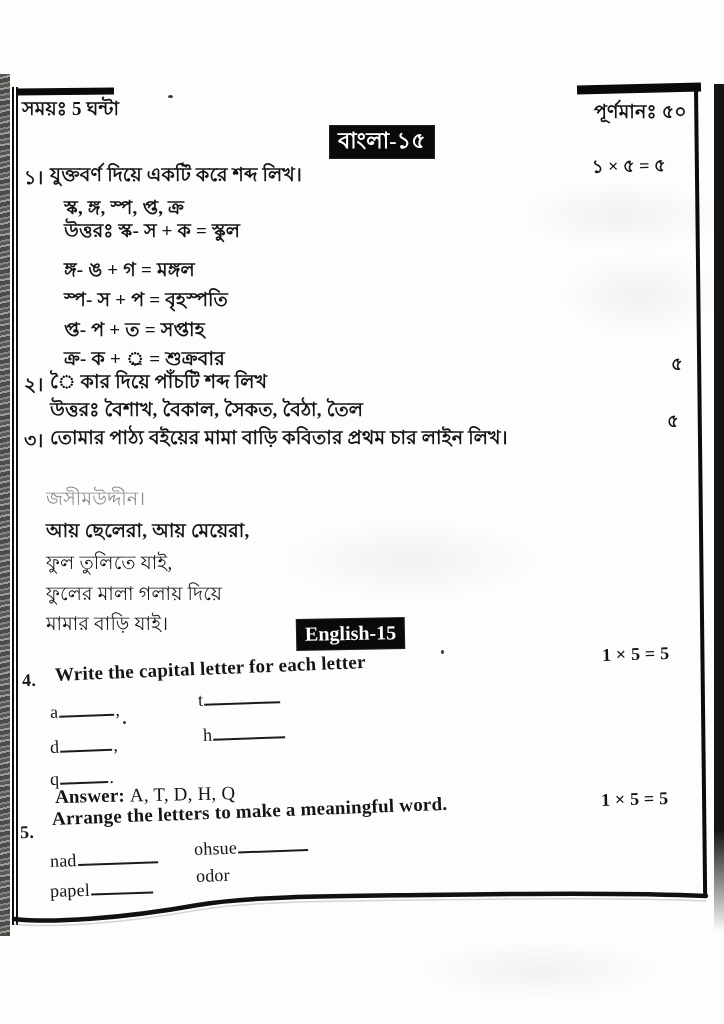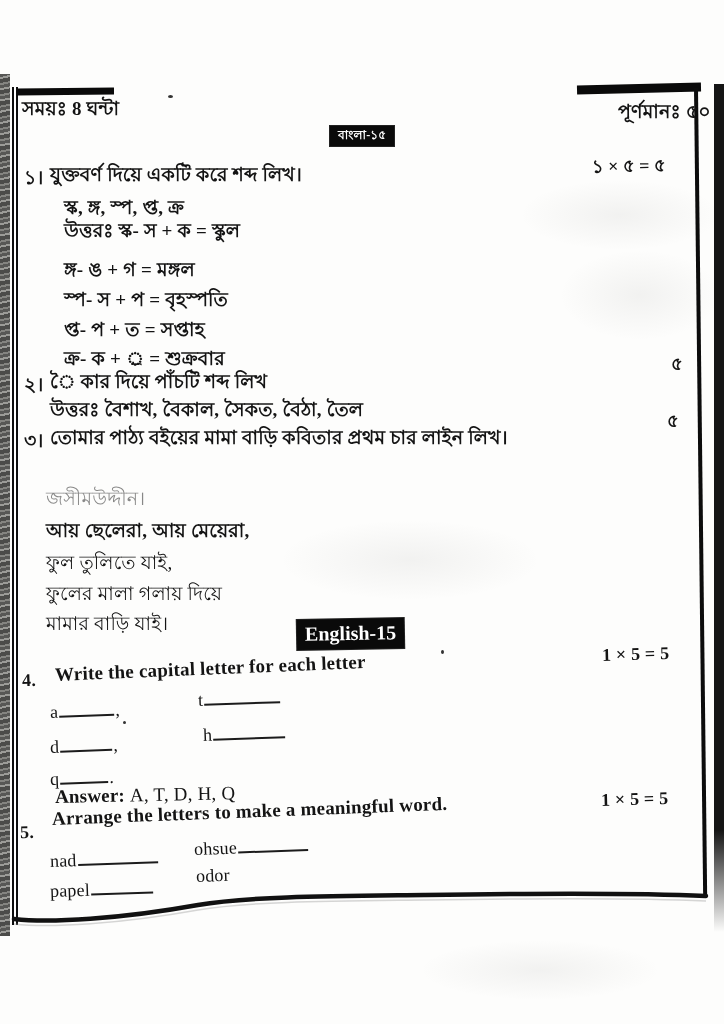--- a/index.html
+++ b/index.html
@@ -75,24 +75,24 @@
   <div class="topbar-left"></div>
   <div class="topbar-right"></div>
   <div class="right-rule"></div>
   <div class="right-edge"></div>
 
   <svg class="bottom-curl" viewBox="0 0 724 80">
     <path d="M 14 49 C 50 53, 120 49, 198 35 C 250 26, 340 26, 424 25 C 490 24, 620 22, 706 26" fill="none" stroke="#111" stroke-width="4.5" stroke-linecap="round"></path>
     <path d="M 14 54 C 50 58, 120 54, 198 40 C 250 31, 340 31, 424 30 C 490 29, 620 27, 706 31" fill="none" stroke="#999" stroke-width="1.5" opacity=".4"></path>
   </svg>
 
-  <span class="t bn bn-b" style="left:22px;top:94px;">সময়ঃ 8 ঘন্টা</span>
-  <span class="t bn bn-b" style="left:594px;top:97px;margin-left:24px;">পূর্ণমানঃ ৫০</span>
+  <span class="t bn bn-b" style="left:22px;top:94px;">সময়ঃ 5 ঘন্টা</span>
+  <span class="t bn bn-b" style="left:594px;top:97px;">পূর্ণমানঃ ৫০</span>
 
-  <span class="section-box bn" style="left:330px;top:126px;font-size:12px;">বাংলা-১৫</span>
+  <span class="section-box bn" style="left:330px;top:126px;font-size:22px;">বাংলা-১৫</span>
 
   <span class="t bn" style="left:24px;top:163px;">১।</span>
   <span class="t bn bn-b" style="left:50px;top:160px;">যুক্তবর্ণ দিয়ে একটি করে শব্দ লিখ।</span>
   <span class="t marks-bn" style="left:592px;top:152px;transform:rotate(-1deg);">১ × ৫ = ৫</span>
   <span class="t bn" style="left:64px;top:193px;">স্ক, ঙ্গ, স্প, প্ত, ক্র</span>
   <span class="t bn" style="left:64px;top:216px;">উত্তরঃ স্ক- স + ক = স্কুল</span>
   <span class="t bn" style="left:64px;top:285px;">স্প- স + প = বৃহস্পতি</span>
   <span class="t bn" style="left:64px;top:255px;">ঙ্গ- ঙ + গ = মঙ্গল</span>
   <span class="t bn" style="left:64px;top:315px;">প্ত- প + ত = সপ্তাহ</span>
   <span class="t bn" style="left:64px;top:344px;">ক্র- ক + ্র = শুক্রবার</span>

